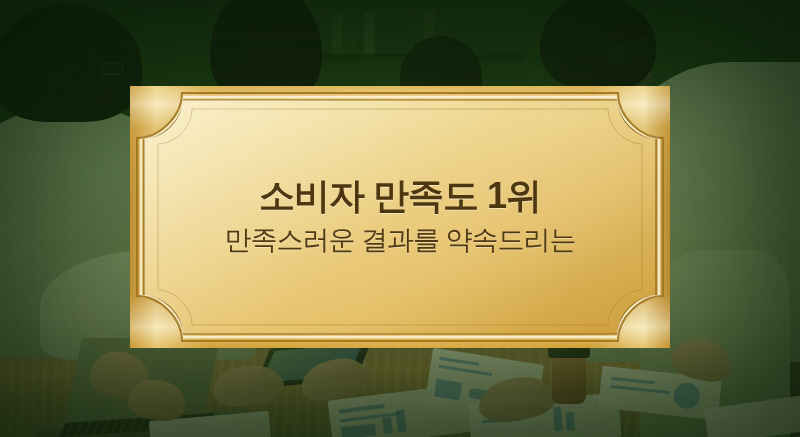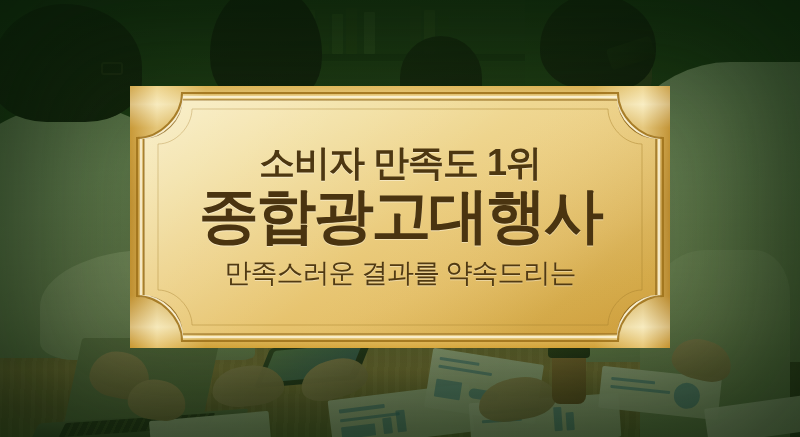--- a/index.html
+++ b/index.html
@@ -322,18 +322,17 @@
         C 34,210 52,228 52,248
         L 488,248
         C 488,228 506,210 526,210
         L 526,52
         C 506,52 488,34 488,14
         Z"></path>
     </svg>
 
     <div class="plq-text">
       <div class="l1">소비자 만족도 1위</div>
-      <div class="l2">종합광고대행사</div>
       <div class="l3">만족스러운 결과를 약속드리는</div>
     </div>
   </div>
 
 </div>
 
 </body></html>

